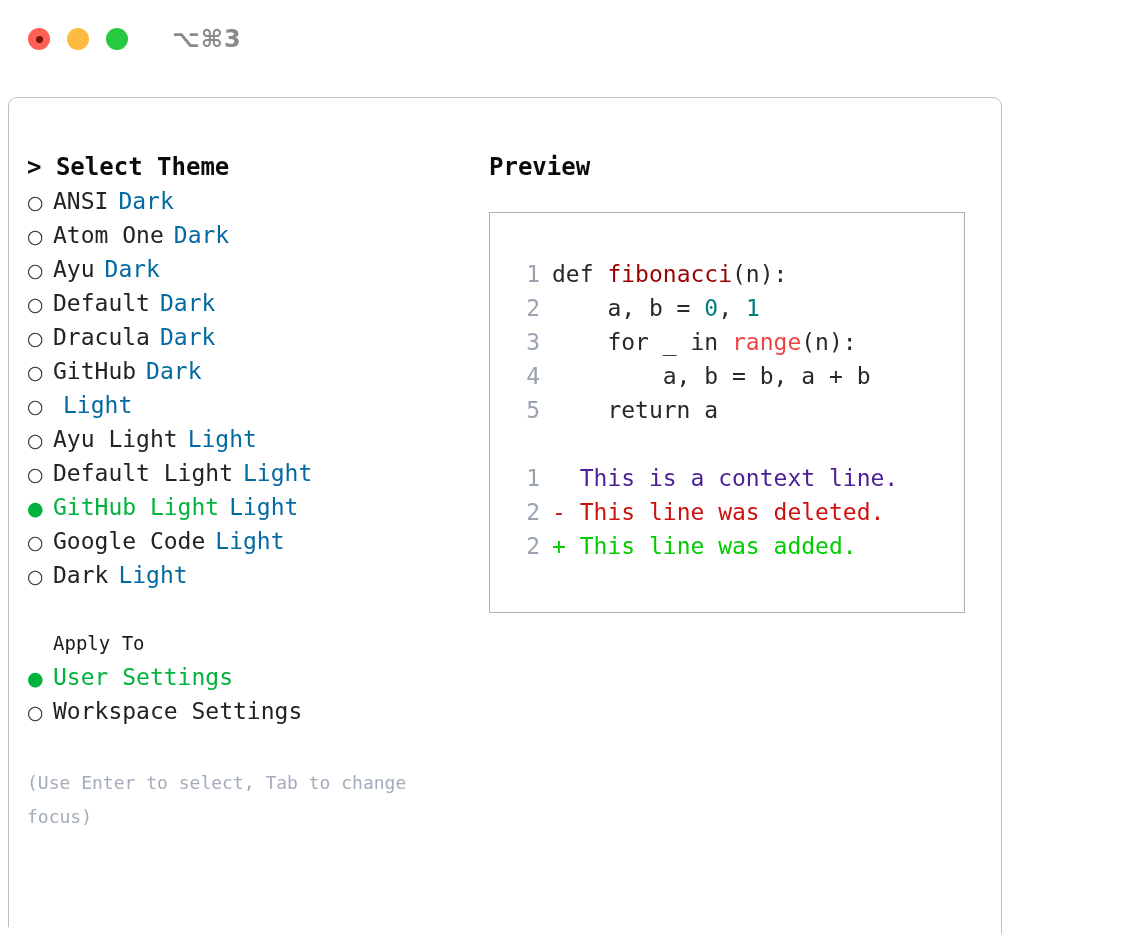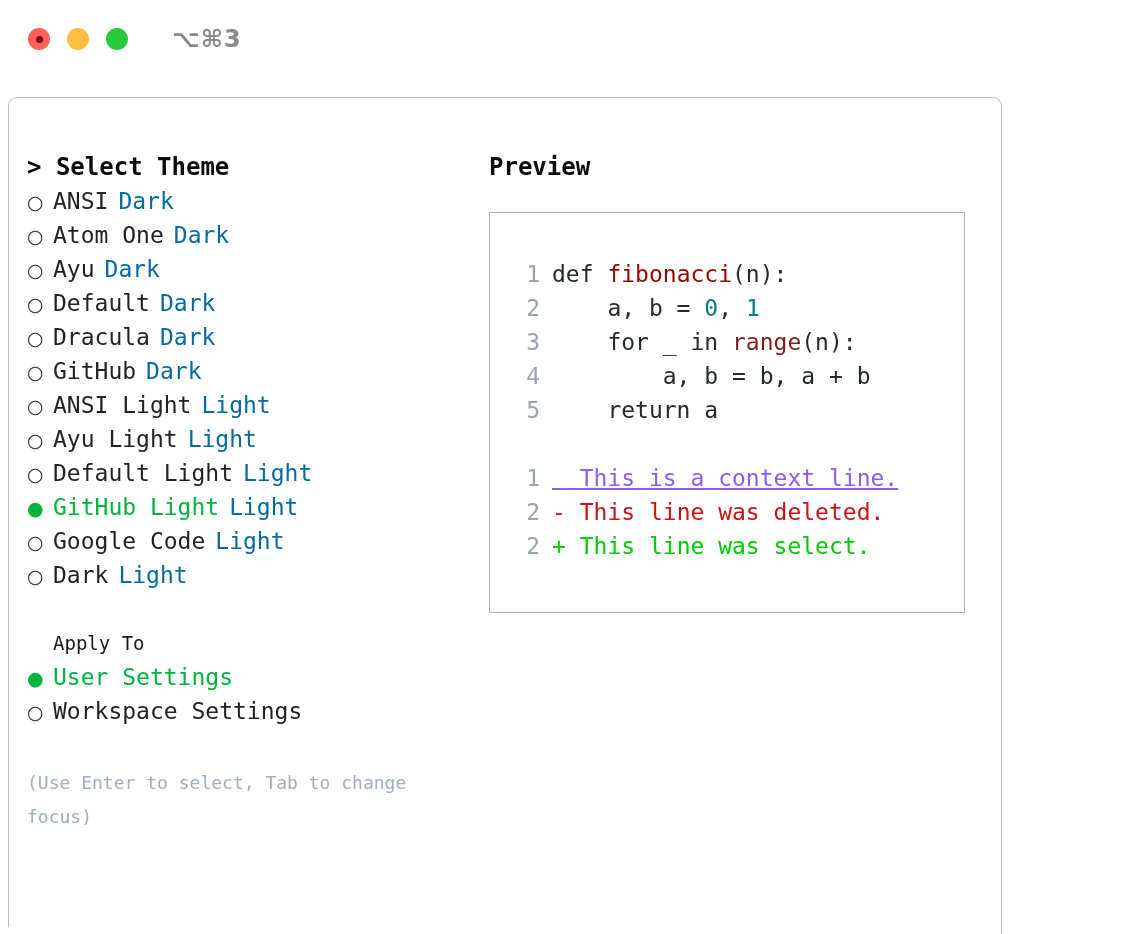--- a/index.html
+++ b/index.html
@@ -171,23 +171,23 @@
   .lineno {
     width: 30px;
     flex: 0 0 30px;
     text-align: right;
     color: #9aa3b0;
     margin-right: 12px;
   }
   .code-text { color: #24292e; }
   .tok-fn   { color: #990000; }
   .tok-num  { color: #007d7d; }
-  .tok-kw   { color: #7f1d1d; text-align: center; }
+  .tok-kw   { color: #ef4444; text-align: center; }
   .gap-line { height: 34px; }
-  .diff-ctx { color: #8b5cf6; text-decoration: underline; }
+  .diff-ctx { color: #4c1d95; }
   .diff-del { color: #cc1111; }
   .diff-add { color: #00cc00; }
 </style>
 </head>
 <body>
 
 <div class="window">
 
   <div class="titlebar">
     <div class="lights">
@@ -203,21 +203,21 @@
 
       <div class="col-left">
         <div class="section-title">&gt; Select Theme</div>
         <div class="list" id="theme-list">
             <div class="row"><span class="bullet">○</span><span class="label">ANSI</span><span class="kind">Dark</span></div>
             <div class="row"><span class="bullet">○</span><span class="label">Atom One</span><span class="kind">Dark</span></div>
             <div class="row"><span class="bullet">○</span><span class="label">Ayu</span><span class="kind">Dark</span></div>
             <div class="row"><span class="bullet">○</span><span class="label">Default</span><span class="kind">Dark</span></div>
             <div class="row"><span class="bullet">○</span><span class="label">Dracula</span><span class="kind">Dark</span></div>
             <div class="row"><span class="bullet">○</span><span class="label">GitHub</span><span class="kind">Dark</span></div>
-            <div class="row"><span class="bullet">○</span><span class="label">ANSI Light</span><span class="kind">Light</span></div>
+            <div class="row"><span class="bullet">○</span><span class="kind">Light</span></div>
             <div class="row"><span class="bullet">○</span><span class="label">Ayu Light</span><span class="kind">Light</span></div>
             <div class="row"><span class="bullet">○</span><span class="label">Default Light</span><span class="kind">Light</span></div>
             <div class="row selected"><span class="bullet sel">●</span><span class="label">GitHub Light</span><span class="kind">Light</span></div>
             <div class="row"><span class="bullet">○</span><span class="label">Google Code</span><span class="kind">Light</span></div>
             <div class="row"><span class="bullet">○</span><span class="label">Dark</span><span class="kind">Light</span></div>
           </div>
 
         <div class="spacer-row"></div>
         <div class="apply-title">Apply To</div>
         <div class="list" id="apply-list">
@@ -235,20 +235,20 @@
               <div class="codeline"><span class="lineno">1</span><span class="code-text">def </span><span class="tok-fn">fibonacci</span><span class="code-text">(n):</span></div>
               <div class="codeline"><span class="lineno">2</span><span class="code-text">    a, b = </span><span class="tok-num">0</span><span class="code-text">, </span><span class="tok-num">1</span></div>
               <div class="codeline"><span class="lineno">3</span><span class="code-text">    for _ in </span><span class="tok-kw">range</span><span class="code-text">(n):</span></div>
               <div class="codeline"><span class="lineno">4</span><span class="code-text">        a, b = b, a + b</span></div>
               <div class="codeline"><span class="lineno">5</span><span class="code-text">    return a</span></div>
             </div>
           <div class="gap-line"></div>
           <div id="diff-lines">
               <div class="codeline"><span class="lineno">1</span><span class="diff-ctx"> </span><span class="diff-ctx"> This is a context line.</span></div>
               <div class="codeline"><span class="lineno">2</span><span class="diff-del">-</span><span class="diff-del"> This line was deleted.</span></div>
-              <div class="codeline"><span class="lineno">2</span><span class="diff-add">+</span><span class="diff-add"> This line was select.</span></div>
+              <div class="codeline"><span class="lineno">2</span><span class="diff-add">+</span><span class="diff-add"> This line was added.</span></div>
             </div>
         </div>
       </div>
 
     </div>
   </div>
 </div>
 
 </body></html>

